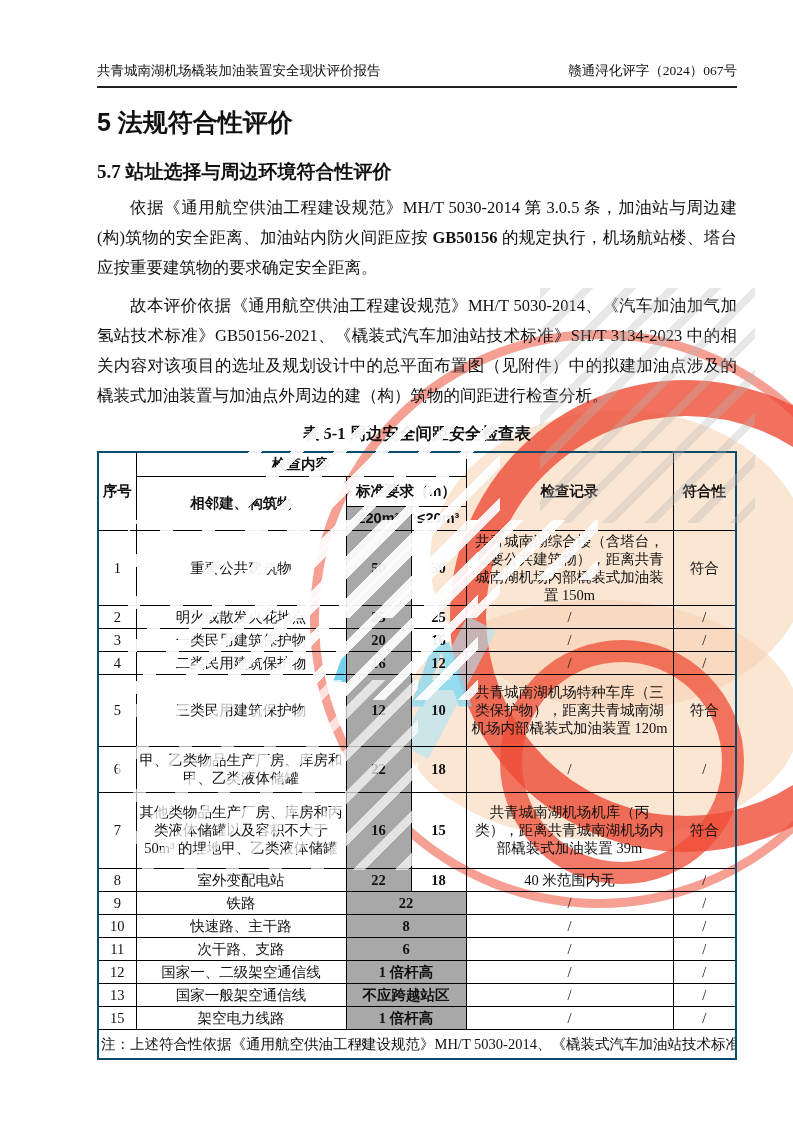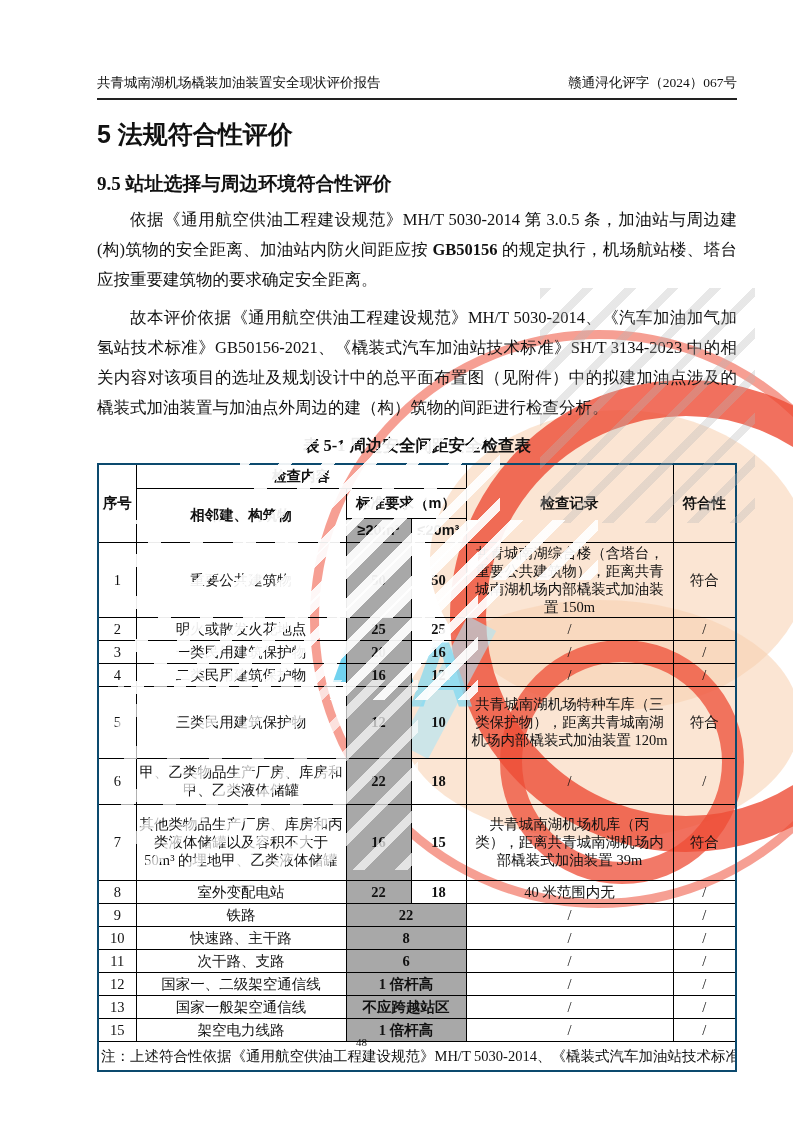--- a/index.html
+++ b/index.html
@@ -25,21 +25,21 @@
   
   .wm-over{position:absolute;inset:0;z-index:3;pointer-events:none;}
   .wm-stripes{position:absolute;background:repeating-linear-gradient(135deg,rgba(255,255,255,.92) 0 9px,rgba(255,255,255,0) 9px 30px);}
   .wm-s1{left:240px;top:418px;width:260px;height:200px;}
   .wm-s2{left:128px;top:520px;width:350px;height:180px;}
   .wm-s3{left:118px;top:680px;width:300px;height:190px;opacity:.75;}
   .wm-s5{left:468px;top:520px;width:130px;height:60px;}
   .wm-s4{left:540px;top:288px;width:215px;height:235px;
     background:repeating-linear-gradient(135deg,rgba(182,182,182,.32) 0 8px,rgba(255,255,255,0) 8px 30px);}
   
-  .content{position:absolute;left:97px;top:0;width:640px;z-index:1;margin-top:12px;}
+  .content{position:absolute;left:97px;top:0;width:640px;z-index:1;}
   .pagehead{
     display:flex;justify-content:space-between;align-items:flex-end;
     padding-top:62px;padding-bottom:6px;border-bottom:2px solid #222;
     font-size:13.5px;
   }
   h1.title{font-family:"Liberation Sans","DejaVu Sans",sans-serif;font-size:25px;margin:18px 0 0 0;font-weight:bold;}
   h2.subtitle{font-size:19px;margin:20px 0 0 0;font-weight:bold;}
   .para{font-size:16.5px;line-height:30px;text-align:justify;text-indent:2em;margin:8px 0 0 0;}
   .para b{font-family:"Liberation Serif","DejaVu Serif",serif;}
   .tbl-caption{font-size:16.5px;font-weight:bold;text-align:center;margin:12px 0 6px 0;
@@ -79,21 +79,21 @@
   </div>
 
   <div class="content">
 
     <div class="pagehead">
       <span>共青城南湖机场橇装加油装置安全现状评价报告</span>
       <span>赣通浔化评字（2024）067号</span>
     </div>
 
     <h1 class="title">5 法规符合性评价</h1>
-    <h2 class="subtitle">9.5 站址选择与周边环境符合性评价</h2>
+    <h2 class="subtitle">5.7 站址选择与周边环境符合性评价</h2>
 
     <p class="para"><span>依据《通用航空供油工程建设规范》MH/T 5030-2014 第 3.0.5 条，加油站与周边建(构)筑物的安全距离、加油站内防火间距应按 </span><b>GB50156</b><span> 的规定执行，机场航站楼、塔台应按重要建筑物的要求确定安全距离。</span></p>
 
     <p class="para">故本评价依据《通用航空供油工程建设规范》MH/T 5030-2014、《汽车加油加气加氢站技术标准》GB50156-2021、《橇装式汽车加油站技术标准》SH/T 3134-2023 中的相关内容对该项目的选址及规划设计中的总平面布置图（见附件）中的拟建加油点涉及的橇装式加油装置与加油点外周边的建（构）筑物的间距进行检查分析。</p>
 
     <div class="tbl-caption">表 5-1  周边安全间距安全检查表</div>
 
     <table class="main">
       <colgroup>
         <col style="width:38px">

